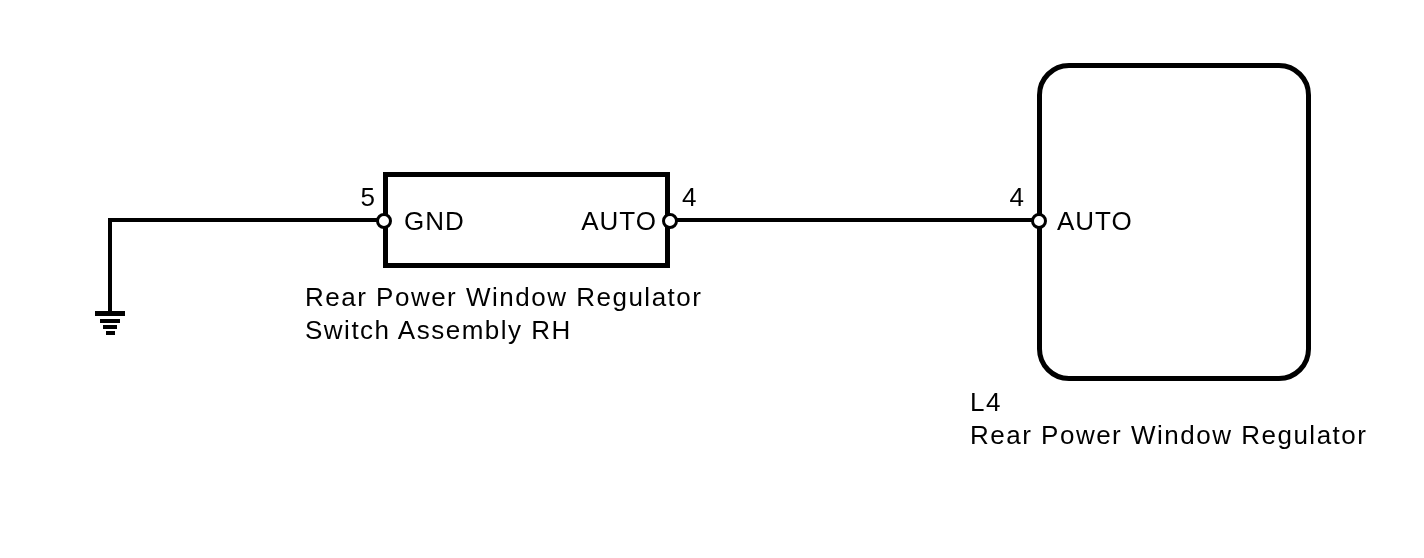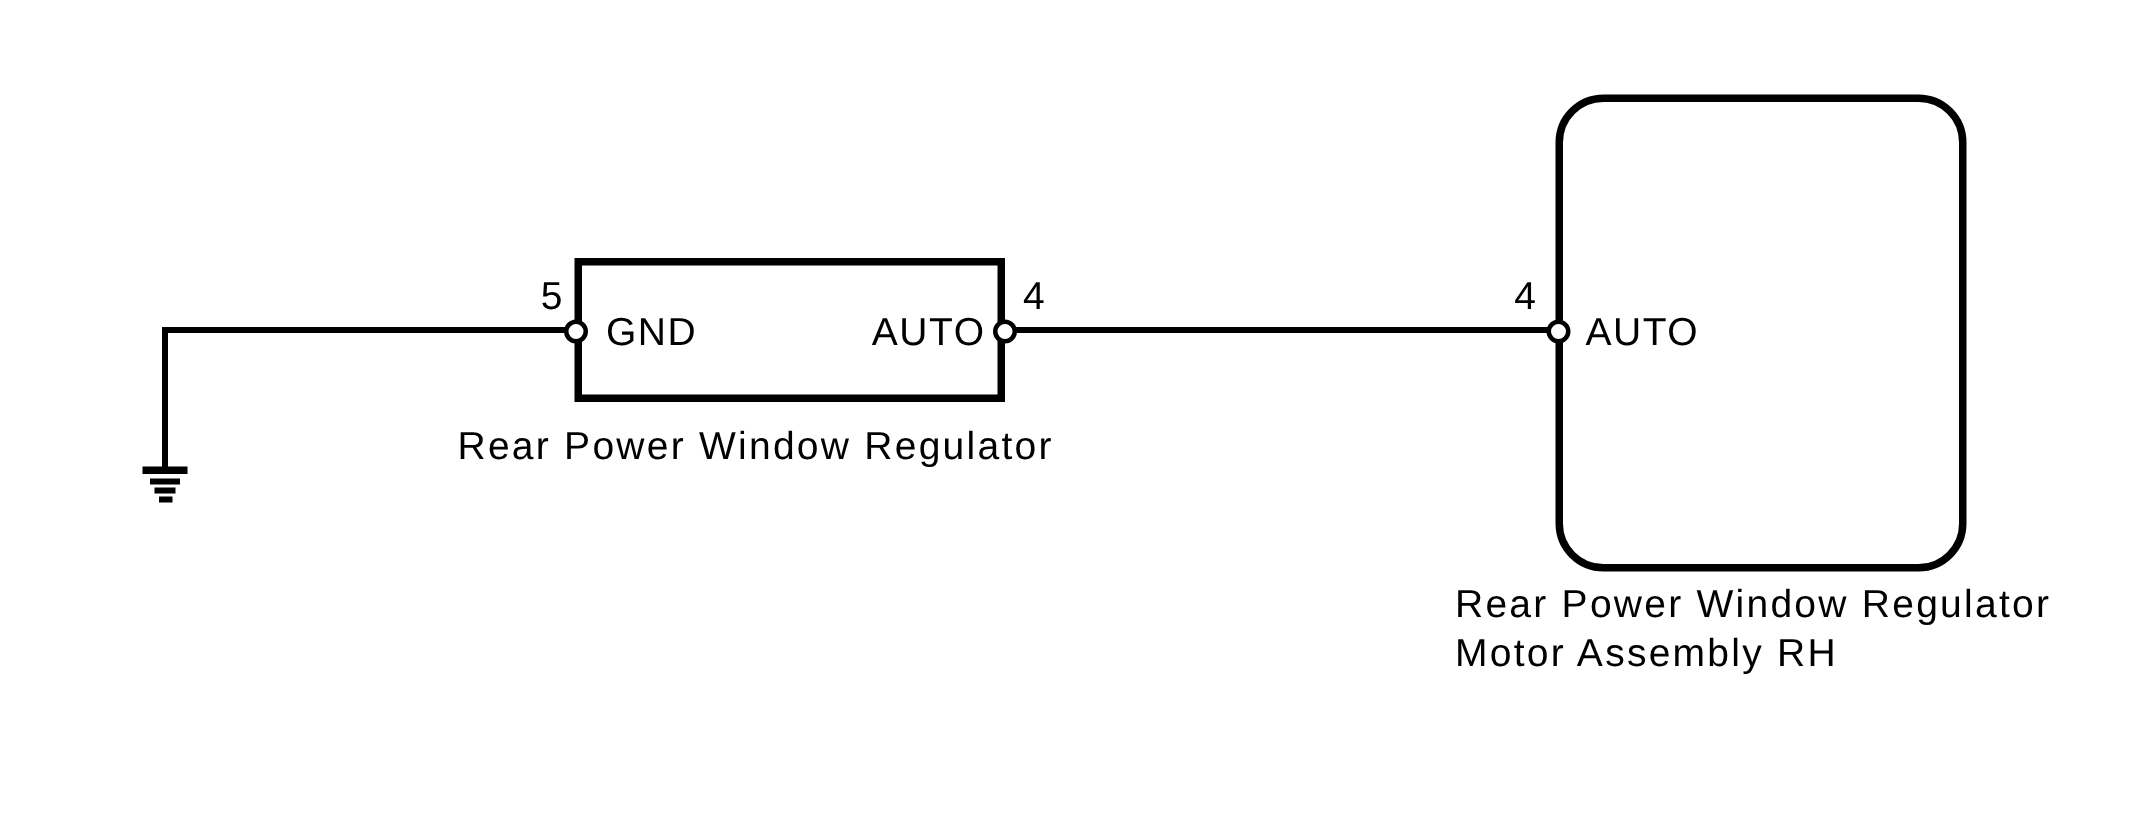--- a/index.html
+++ b/index.html
@@ -90,20 +90,21 @@
   <div class="pin-number right-align" style="left:336px; top:184px; width:40px;">5</div>
   <div class="pin-label" style="left:404px; top:208px;">GND</div>
   <div class="pin-label right-align" style="left:517px; top:208px; width:140px;">AUTO</div>
   <div class="pin-number" style="left:682px; top:184px;">4</div>
 
   <div class="pin-number right-align" style="left:985px; top:184px; width:40px;">4</div>
   <div class="pin-label" style="left:1057px; top:208px;">AUTO</div>
 
   <div class="component-label" style="left:305px; top:281px;">
     <div>Rear Power Window Regulator</div>
+    <div>Switch Assembly RH</div>
   </div>
 
   <div class="component-label" style="left:970px; top:386px;">
+    <div>L4</div>
     <div>Rear Power Window Regulator</div>
-    <div>Motor Assembly RH</div>
   </div>
 
 </div>
 
 </body></html>

